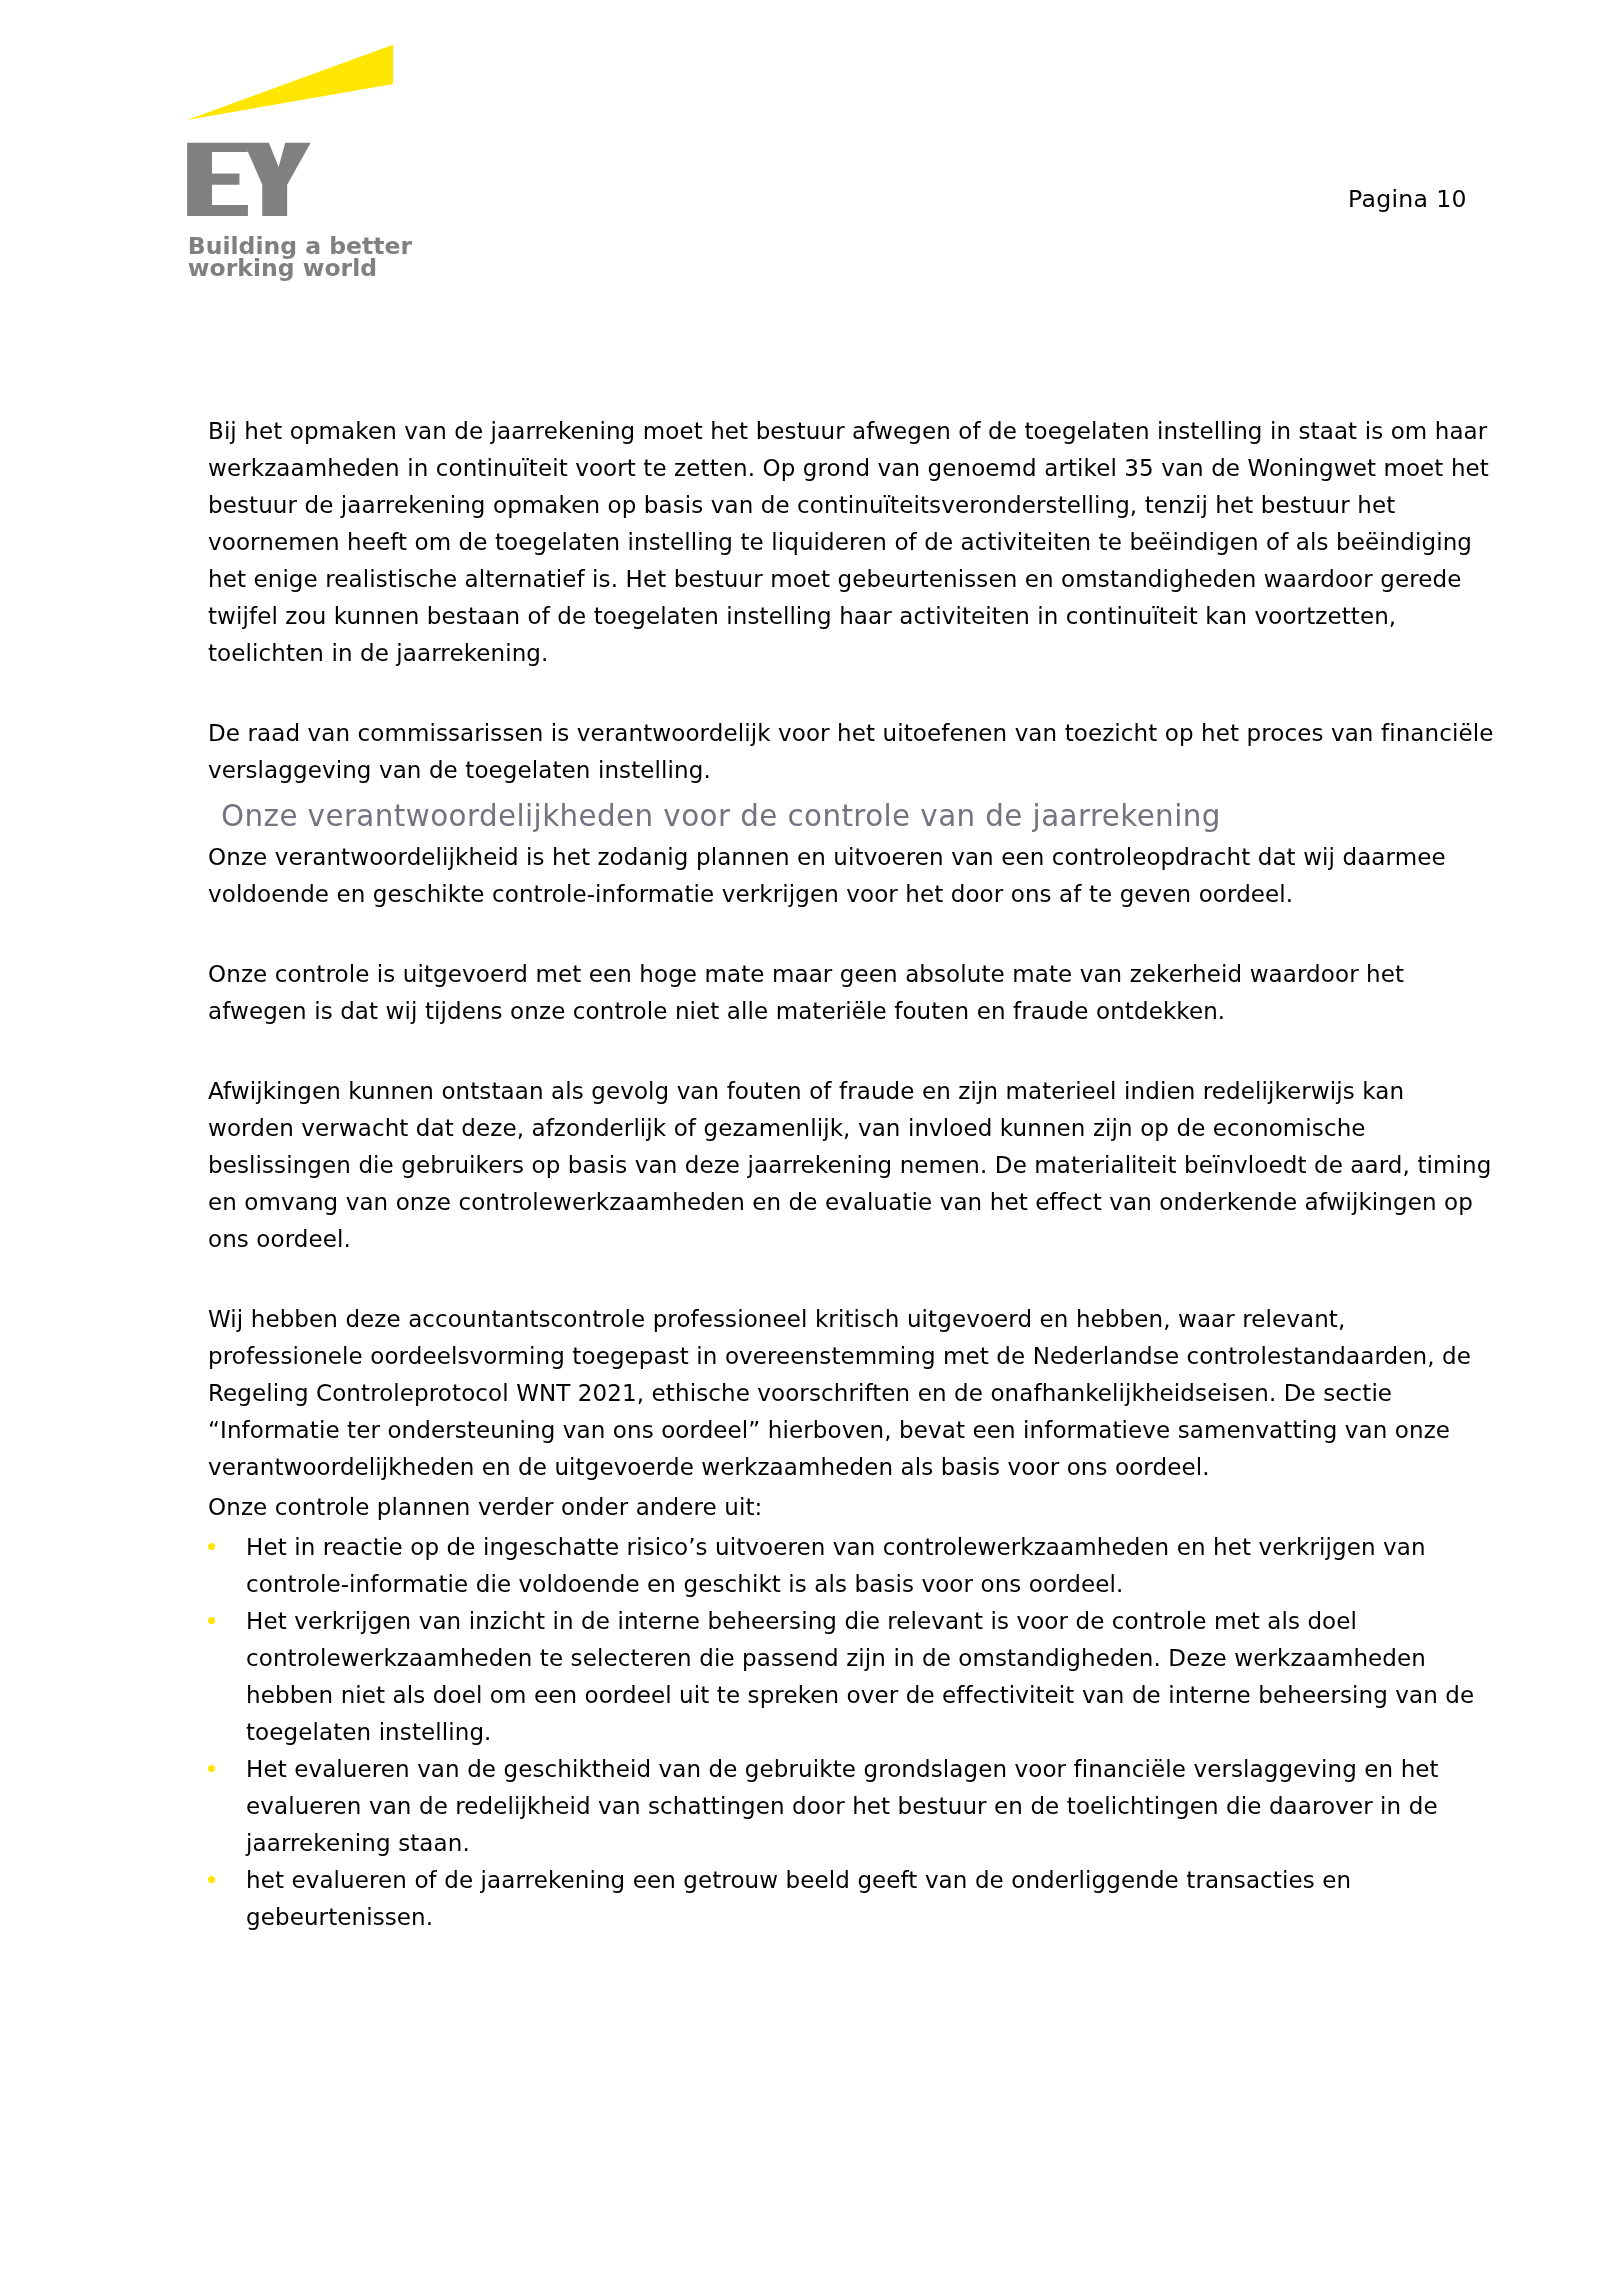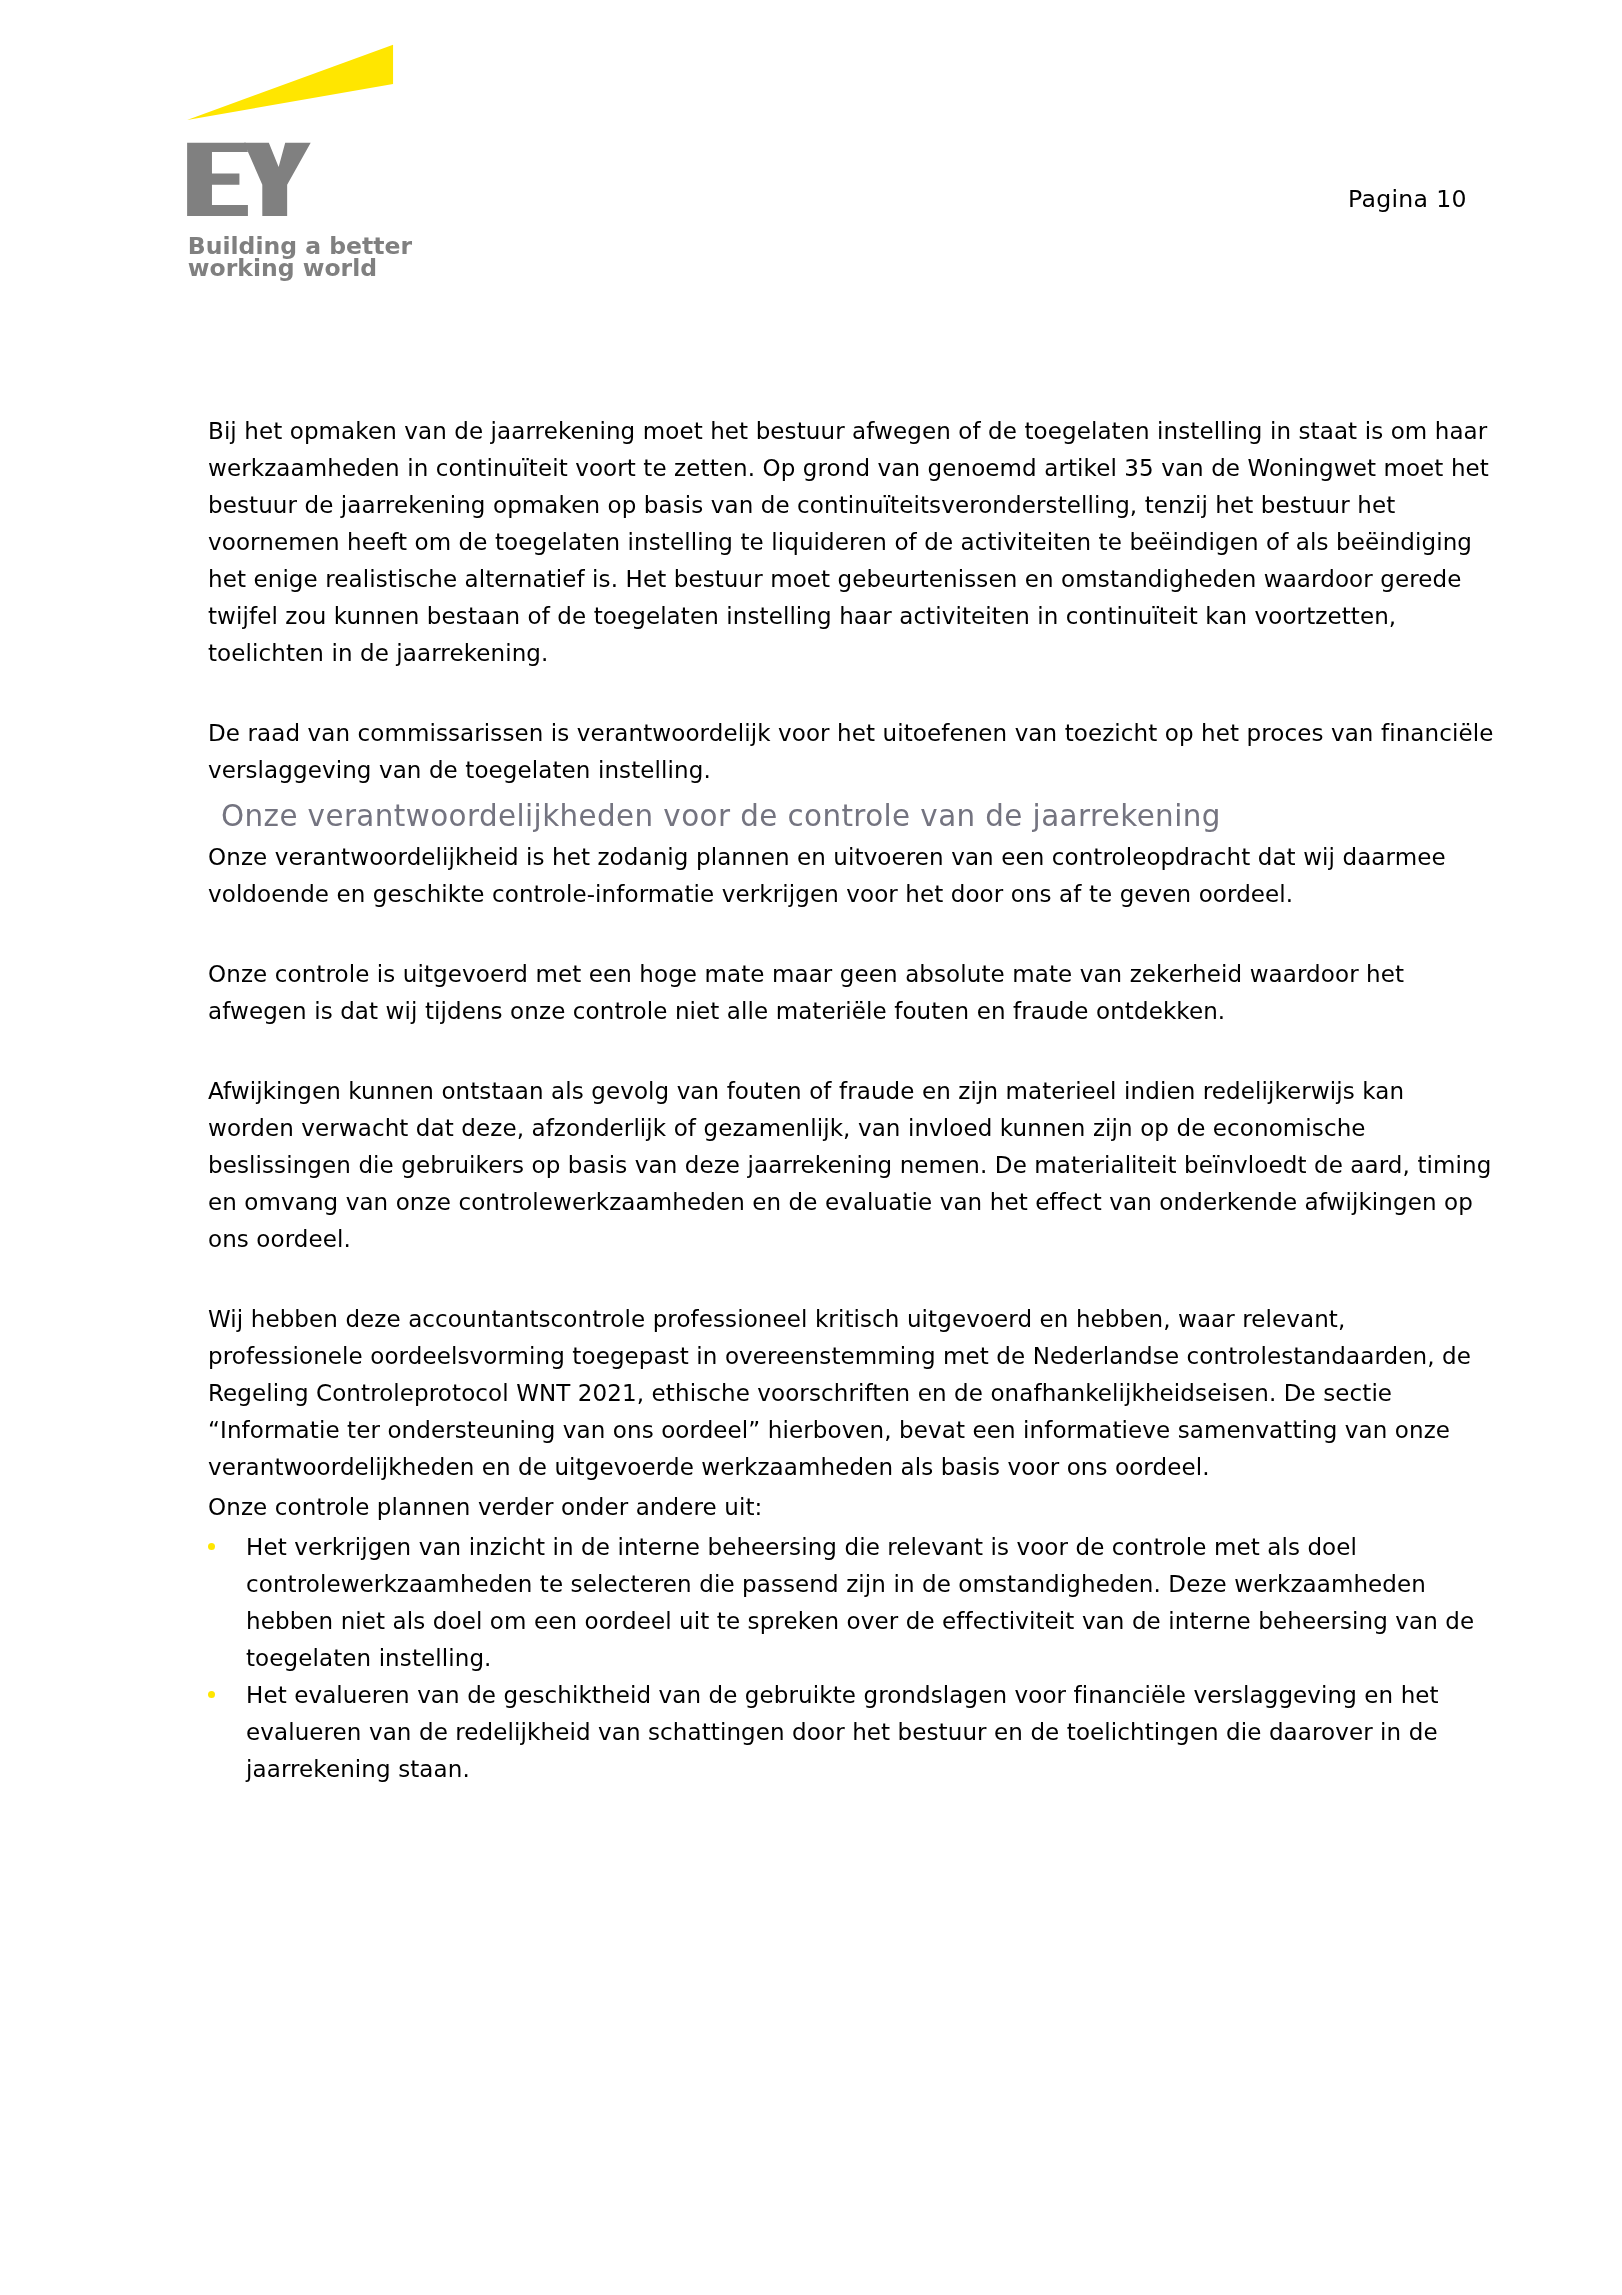--- a/index.html
+++ b/index.html
@@ -101,17 +101,19 @@
   <h2 class="h2">Onze verantwoordelijkheden voor de controle van de jaarrekening</h2>
   <p>Onze verantwoordelijkheid is het zodanig plannen en uitvoeren van een controleopdracht dat wij daarmee voldoende en geschikte controle-informatie verkrijgen voor het door ons af te geven oordeel.</p>
   <div class="gap"></div>
   <p>Onze controle is uitgevoerd met een hoge mate maar geen absolute mate van zekerheid waardoor het afwegen is dat wij tijdens onze controle niet alle materiële fouten en fraude ontdekken.</p>
   <div class="gap"></div>
   <p>Afwijkingen kunnen ontstaan als gevolg van fouten of fraude en zijn materieel indien redelijkerwijs kan worden verwacht dat deze, afzonderlijk of gezamenlijk, van invloed kunnen zijn op de economische beslissingen die gebruikers op basis van deze jaarrekening nemen. De materialiteit beïnvloedt de aard, timing en omvang van onze controlewerkzaamheden en de evaluatie van het effect van onderkende afwijkingen op ons oordeel.</p>
   <div class="gap"></div>
   <p>Wij hebben deze accountantscontrole professioneel kritisch uitgevoerd en hebben, waar relevant, professionele oordeelsvorming toegepast in overeenstemming met de Nederlandse controlestandaarden, de Regeling Controleprotocol WNT 2021, ethische voorschriften en de onafhankelijkheidseisen. De sectie “Informatie ter ondersteuning van ons oordeel” hierboven, bevat een informatieve samenvatting van onze verantwoordelijkheden en de uitgevoerde werkzaamheden als basis voor ons oordeel.</p>
   <p>Onze controle plannen verder onder andere uit:</p>
   <ul class="bullets">
+    <li><span class="dot"></span><span>Het in reactie op de ingeschatte risico’s uitvoeren van controlewerkzaamheden en het verkrijgen van controle-informatie die voldoende en geschikt is als basis voor ons oordeel.</span></li>
     <li><span class="dot"></span><span>Het verkrijgen van inzicht in de interne beheersing die relevant is voor de controle met als doel controlewerkzaamheden te selecteren die passend zijn in de omstandigheden. Deze werkzaamheden hebben niet als doel om een oordeel uit te spreken over de effectiviteit van de interne beheersing van de toegelaten instelling.</span></li>
     <li><span class="dot"></span><span>Het evalueren van de geschiktheid van de gebruikte grondslagen voor financiële verslaggeving en het evalueren van de redelijkheid van schattingen door het bestuur en de toelichtingen die daarover in de jaarrekening staan.</span></li>
+    <li><span class="dot"></span><span>het evalueren of de jaarrekening een getrouw beeld geeft van de onderliggende transacties en gebeurtenissen.</span></li>
   </ul>
 </div>
 
 
 </body></html>

